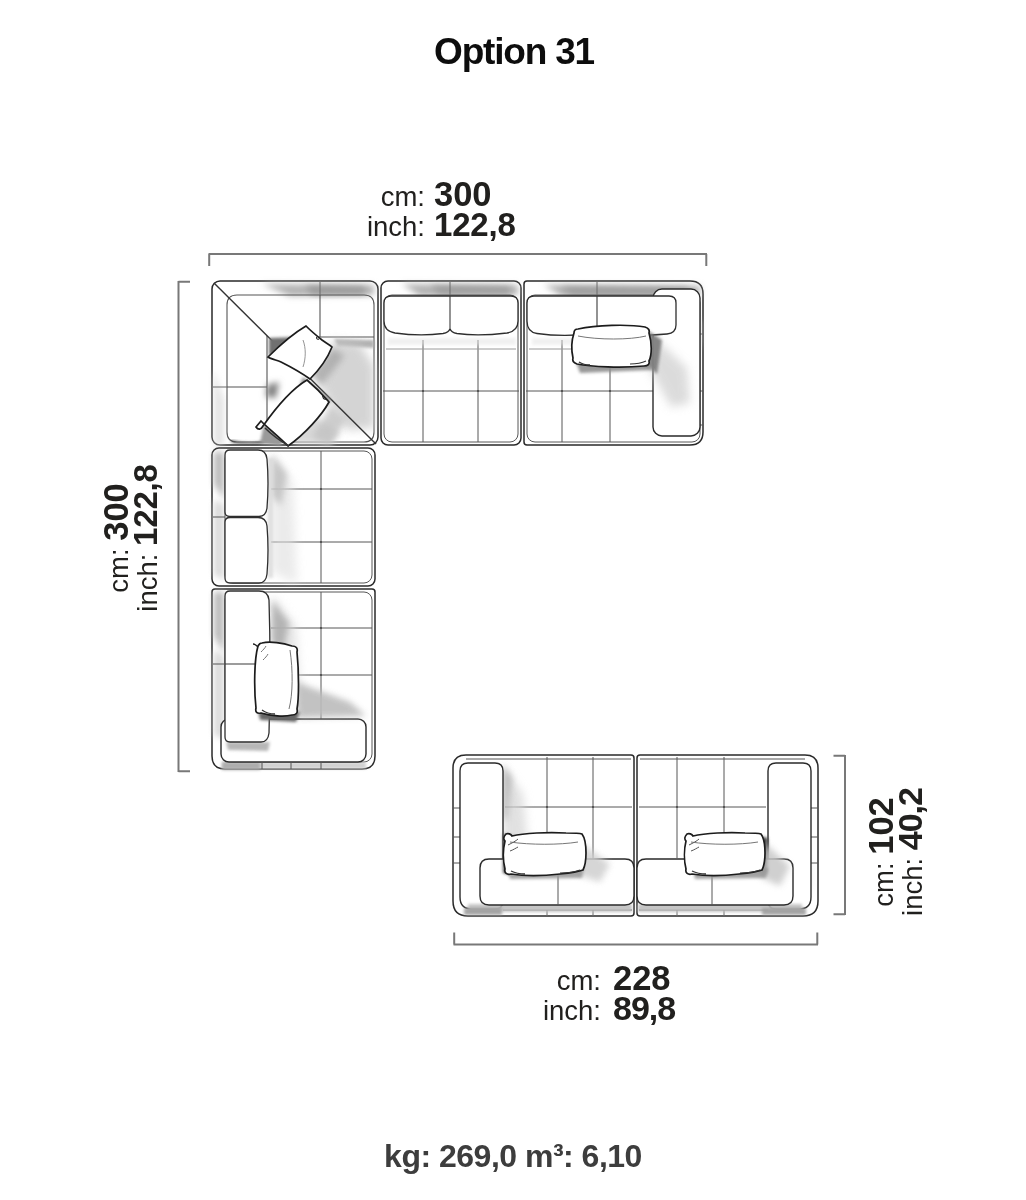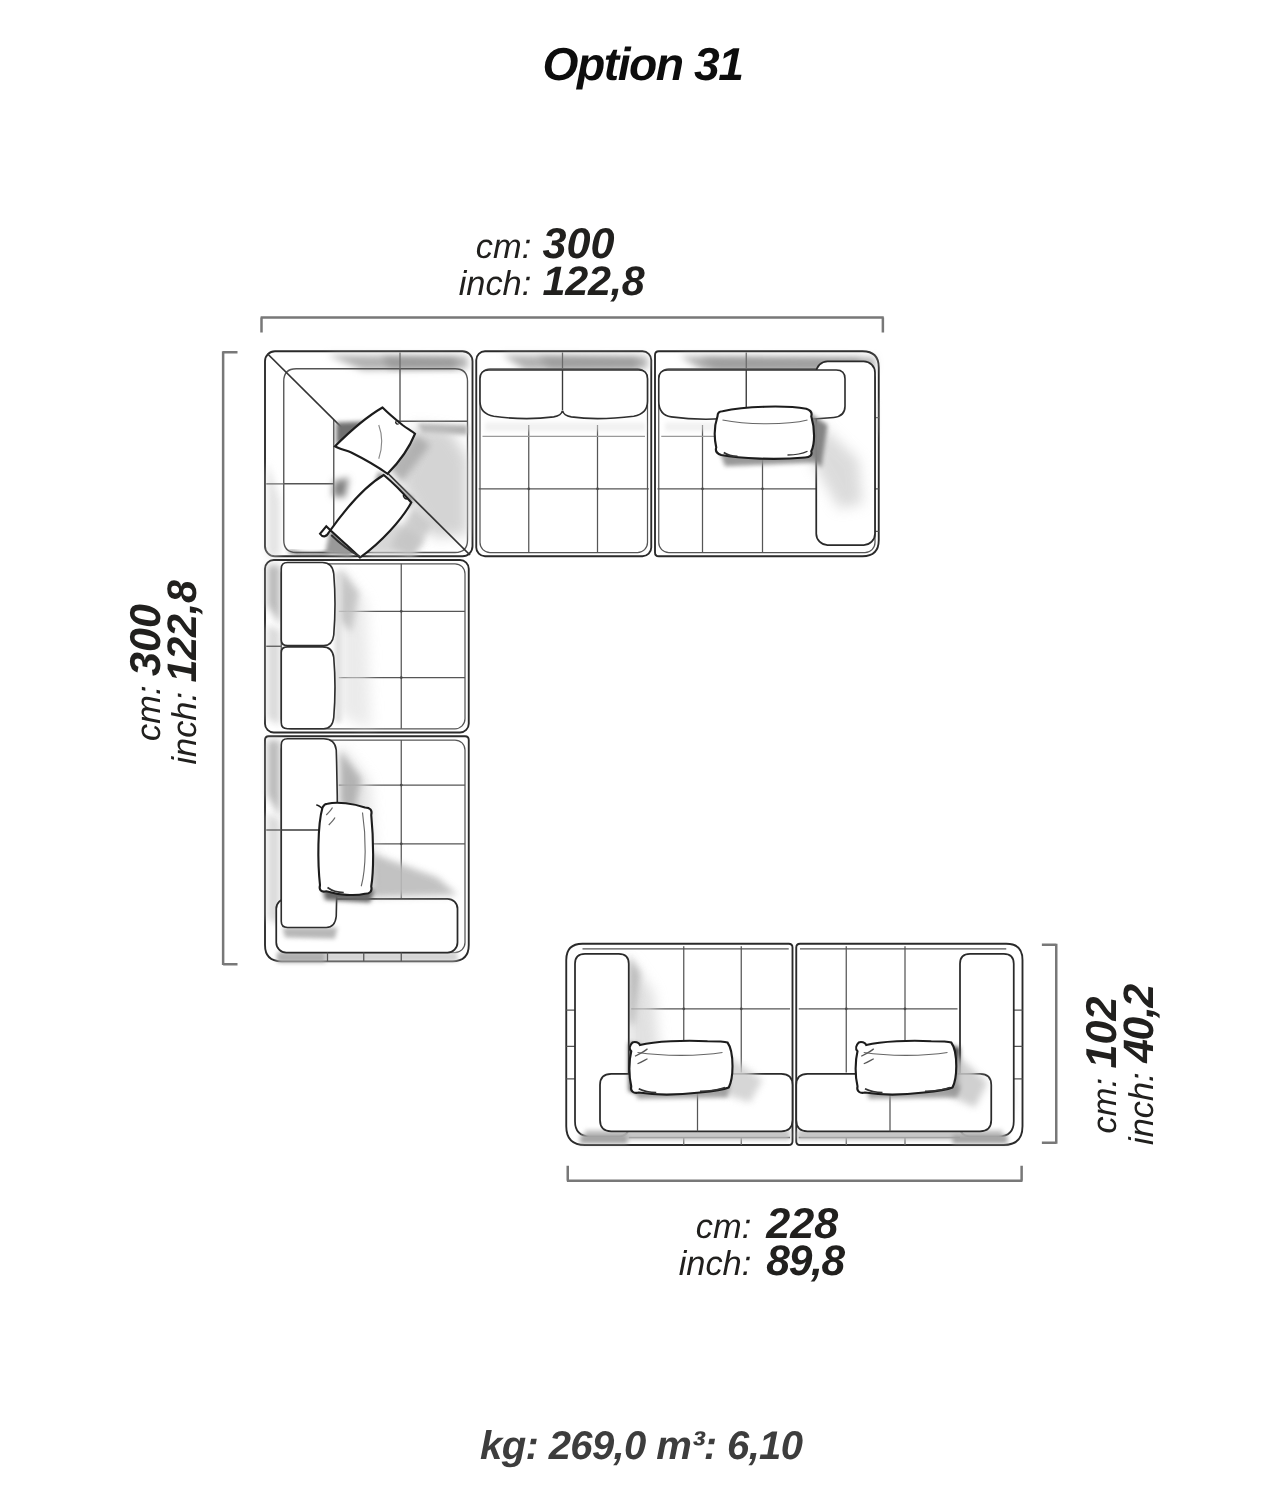--- a/index.html
+++ b/index.html
@@ -1,16 +1,16 @@
 <!DOCTYPE html>
 <html><head>
 <meta charset="utf-8">
 <style>
   html,body{margin:0;padding:0;background:#ffffff;}
-  #canvas{width:1026px;height:1200px;position:relative;font-family:"Liberation Sans",sans-serif;font-style:italic;}
+  #canvas{width:1026px;height:1200px;position:relative;font-family:"Liberation Sans",sans-serif;}
   svg{display:block;}
   text{font-family:"Liberation Sans",sans-serif;}
 </style>
 </head>
 <body>
 <div id="canvas">
 <svg width="1026" height="1200" viewBox="0 0 1026 1200">
 <defs>
   <filter id="b1" x="-60%" y="-60%" width="220%" height="220%">
           <feGaussianBlur stdDeviation="1.5"></feGaussianBlur>

